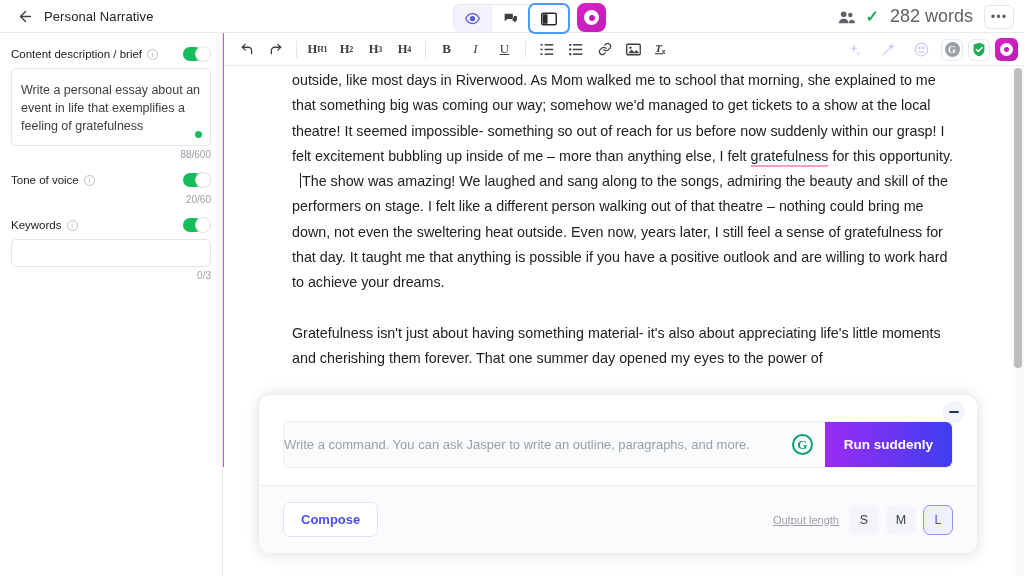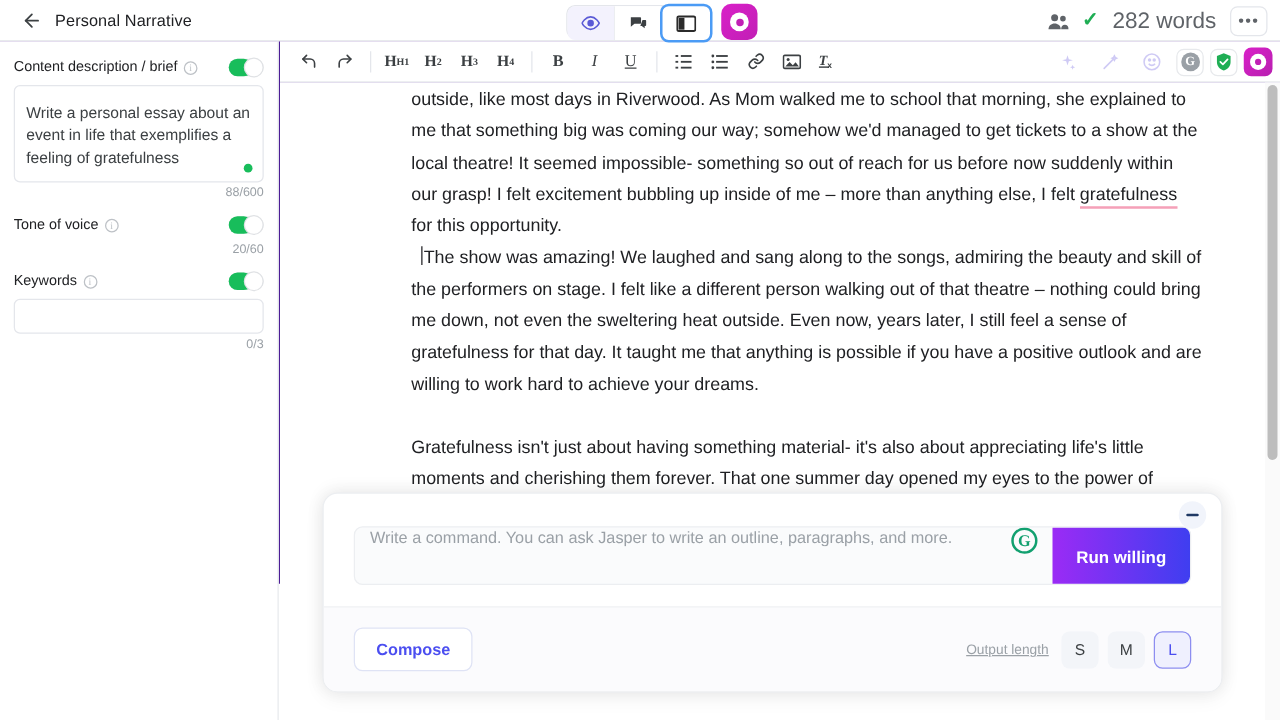--- a/index.html
+++ b/index.html
@@ -2,21 +2,21 @@
 <html><head>
 <meta charset="utf-8">
 <style>
   * { box-sizing: border-box; margin: 0; padding: 0; }
   html, body {
     width: 1024px; height: 576px;
     font-family: "Liberation Sans", sans-serif;
     background: #ffffff;
     overflow: hidden;
   }
-  #app { position: relative; width: 1024px; height: 467px; background: #4c1d95; }
+  #app { position: relative; width: 1024px; height: 467px; background: #d946ef; }
 
   
   .topbar {
     position: absolute; top: 0; left: 0; width: 1024px; height: 33px;
     background: #ffffff; border-bottom: 1px solid #e8eaed;
     display: flex; align-items: center;
   }
   .back-arrow {
     width: 30px; margin-left: 10px; display: flex; align-items: center;
     justify-content: center; color: #3c4043; cursor: pointer;
@@ -149,21 +149,21 @@
   
   .doc-scroll {
     position: absolute; top: 66px; left: 224px; width: 800px; height: 510px;
     background: #fff; overflow: hidden;
   }
   .doc-body {
     padding: 0 62px 0 68px; padding-top: 2px;
     font-family: "Liberation Sans", sans-serif;
     font-size: 14.3px; line-height: 25.3px; color: #202124;
   }
-  .doc-body p { margin-bottom: 0; margin-left: 37px; }
+  .doc-body p { margin-bottom: 0; }
   .doc-p { text-align: left; }
   .spell-err {
     border-bottom: 2px solid #f5a0b8; padding-bottom: 1px;
   }
   .caret {
     display: inline-block; width: 1px; height: 15px; background: #202124;
     vertical-align: -2px; margin-right: 1px;
   }
   .para-gap { height: 25px; }
 
@@ -184,23 +184,23 @@
     overflow: hidden;
   }
   .cmd-top { position: relative; height: 92px; padding: 26px 24px 0 24px; }
   .minimize-btn {
     position: absolute; right: 12px; top: 6px; width: 22px; height: 22px;
     border-radius: 50%; background: #f1f4fb; display: flex;
     align-items: center; justify-content: center; cursor: pointer;
   }
   .minimize-btn .bar { width: 10px; height: 2px; background: #1f3864; border-radius:1px; }
   .cmd-input-row {
-    display: flex; align-items: flex-start; background: #fafbfc;
+    display: flex; align-items: center; background: #fafbfc;
     border: 1px solid #eceef1; border-radius: 7px; height: 47px;
-    padding-left: 12px; overflow: hidden; position: relative;
+    overflow: hidden; position: relative;
   }
   .cmd-input {
     flex: 1; border: none; outline: none; background: transparent;
     font-size: 13px; color: #3c4043; font-family: "Liberation Sans", sans-serif;
   }
   .cmd-input::placeholder { color: #9aa0a6; }
   .g-badge {
     width: 21px; height: 21px; border-radius: 50%;
     border: 2px solid #11a06f; color: #11a06f; font-size: 13px; font-weight: bold;
     display: flex; align-items: center; justify-content: center;
@@ -473,21 +473,21 @@
   <div class="scrollbar-thumb"></div>
 
   <div class="cmd-panel">
     <div class="cmd-top">
       <div class="minimize-btn">
         <div class="bar"></div>
       </div>
       <div class="cmd-input-row">
         <input class="cmd-input" type="text" placeholder="Write a command. You can ask Jasper to write an outline, paragraphs, and more." style="">
         <div class="g-badge">G</div>
-        <button class="run-cmd">Run willing</button>
+        <button class="run-cmd">Run suddenly</button>
 
       </div>
     </div>
     <div class="cmd-bottom">
       <button class="compose-btn">Compose</button>
       <div class="len-wrap">
         <span class="len-label">Output length</span>
         <div class="len-btn">S</div>
         <div class="len-btn">M</div>
         <div class="len-btn sel">L</div>

